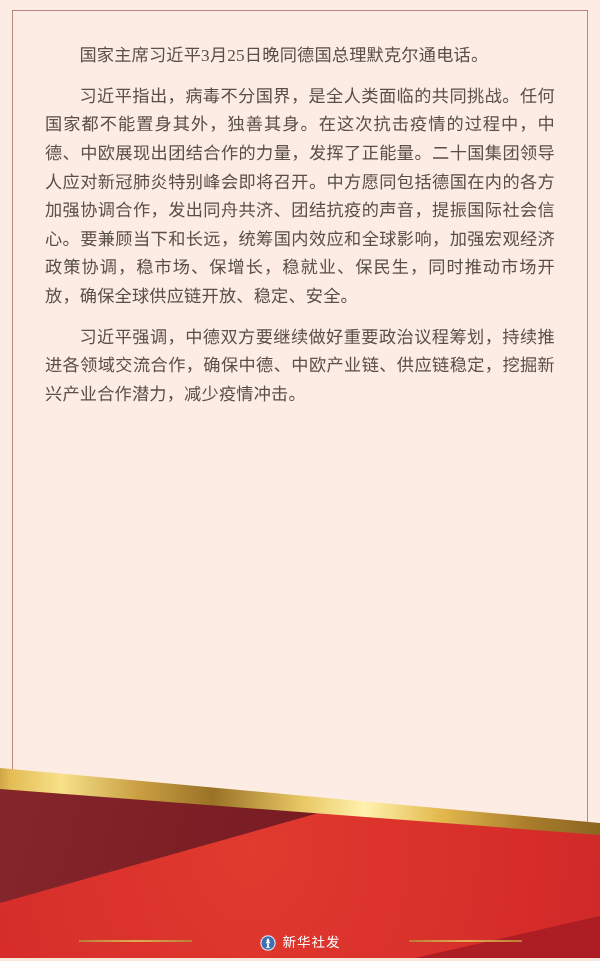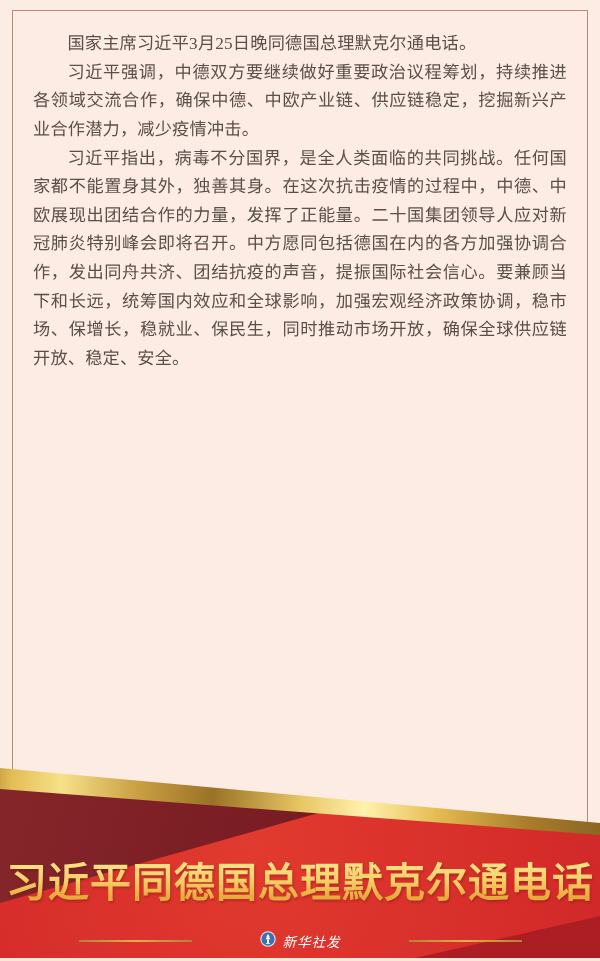--- a/index.html
+++ b/index.html
@@ -19,21 +19,21 @@
   
   .article{
     position:absolute;left:33px;top:30px;width:534px;
     z-index:2;
     color:#595049;
     font-size:17.2px;
     line-height:28.63px;
     letter-spacing:0.2px;
   }
   .article p{
-    margin:0;
+    margin:12px;
     text-indent:2em;
     text-align:justify;
   }
   
   .layer{position:absolute;inset:0;}
   .red-main{
     z-index:3;
     background:radial-gradient(120% 90% at 42% 88%, #e13a2e 0%, #d52c2a 40%, #c32026 78%, #ad1b22 100%);
     clip-path:polygon(0px 788px, 600px 833px, 600px 961px, 0px 961px);
   }
@@ -75,23 +75,22 @@
   .credit-row{
     position:absolute;left:0;top:931px;width:600px;height:20px;
     z-index:6;
     display:flex;align-items:center;justify-content:center;
   }
   .credit-line{
     width:113px;height:2px;
     background:linear-gradient(to right,#b87f35,#e2ac52,#b87f35);
   }
   .credit-center{
-    display:flex;align-items:flex-start;
+    display:flex;align-items:flex-end;
     margin:0 68px;
-    font-style:italic;
   }
   .logo-icon{width:16px;height:16px;display:block;}
   .credit-label{
     margin-left:7px;
     color:#ffffff;
     font-size:13.5px;
     letter-spacing:1px;
     font-family:"Liberation Sans","DejaVu Sans",sans-serif;
   }
   
@@ -103,30 +102,29 @@
 </style>
 </head>
 <body>
 
 <div class="poster">
 
   <div class="frame"></div>
 
   <div class="article">
     <p>国家主席习近平3月25日晚同德国总理默克尔通电话。</p>
+    <p>习近平指出，病毒不分国界，是全人类面临的共同挑战。任何国家都不能置身其外，独善其身。在这次抗击疫情的过程中，中德、中欧展现出团结合作的力量，发挥了正能量。二十国集团领导人应对新冠肺炎特别峰会即将召开。中方愿同包括德国在内的各方加强协调合作，发出同舟共济、团结抗疫的声音，提振国际社会信心。要兼顾当下和长远，统筹国内效应和全球影响，加强宏观经济政策协调，稳市场、保增长，稳就业、保民生，同时推动市场开放，确保全球供应链开放、稳定、安全。</p>
     <p>习近平强调，中德双方要继续做好重要政治议程筹划，持续推进各领域交流合作，确保中德、中欧产业链、供应链稳定，挖掘新兴产业合作潜力，减少疫情冲击。</p>
-    <p>习近平指出，病毒不分国界，是全人类面临的共同挑战。任何国家都不能置身其外，独善其身。在这次抗击疫情的过程中，中德、中欧展现出团结合作的力量，发挥了正能量。二十国集团领导人应对新冠肺炎特别峰会即将召开。中方愿同包括德国在内的各方加强协调合作，发出同舟共济、团结抗疫的声音，提振国际社会信心。要兼顾当下和长远，统筹国内效应和全球影响，加强宏观经济政策协调，稳市场、保增长，稳就业、保民生，同时推动市场开放，确保全球供应链开放、稳定、安全。</p>
   </div>
 
   <div class="layer red-main"></div>
   <div class="layer dark-wedge"></div>
   <div class="layer corner-shade"></div>
   <div class="layer gold-ribbon"></div>
 
-  <div class="poster-title">习近平同德国总理默克尔通电话</div>
 
   <div class="credit-row">
     <div class="credit-line"></div>
     <div class="credit-center">
       <svg class="logo-icon" viewBox="0 0 20 20" aria-hidden="true">
         <circle cx="10" cy="10" r="9.6" fill="#e8eef7"></circle>
         <circle cx="10" cy="10" r="8.3" fill="#3f6fae"></circle>
         <path d="M10 3.6 L12.2 7.2 L11.1 7.2 L13 10.4 L7 10.4 L8.9 7.2 L7.8 7.2 Z" fill="#ffffff"></path>
         <rect x="8.9" y="10.4" width="2.2" height="4.8" fill="#ffffff"></rect>
         <rect x="7.6" y="15.2" width="4.8" height="1.1" fill="#ffffff"></rect>

